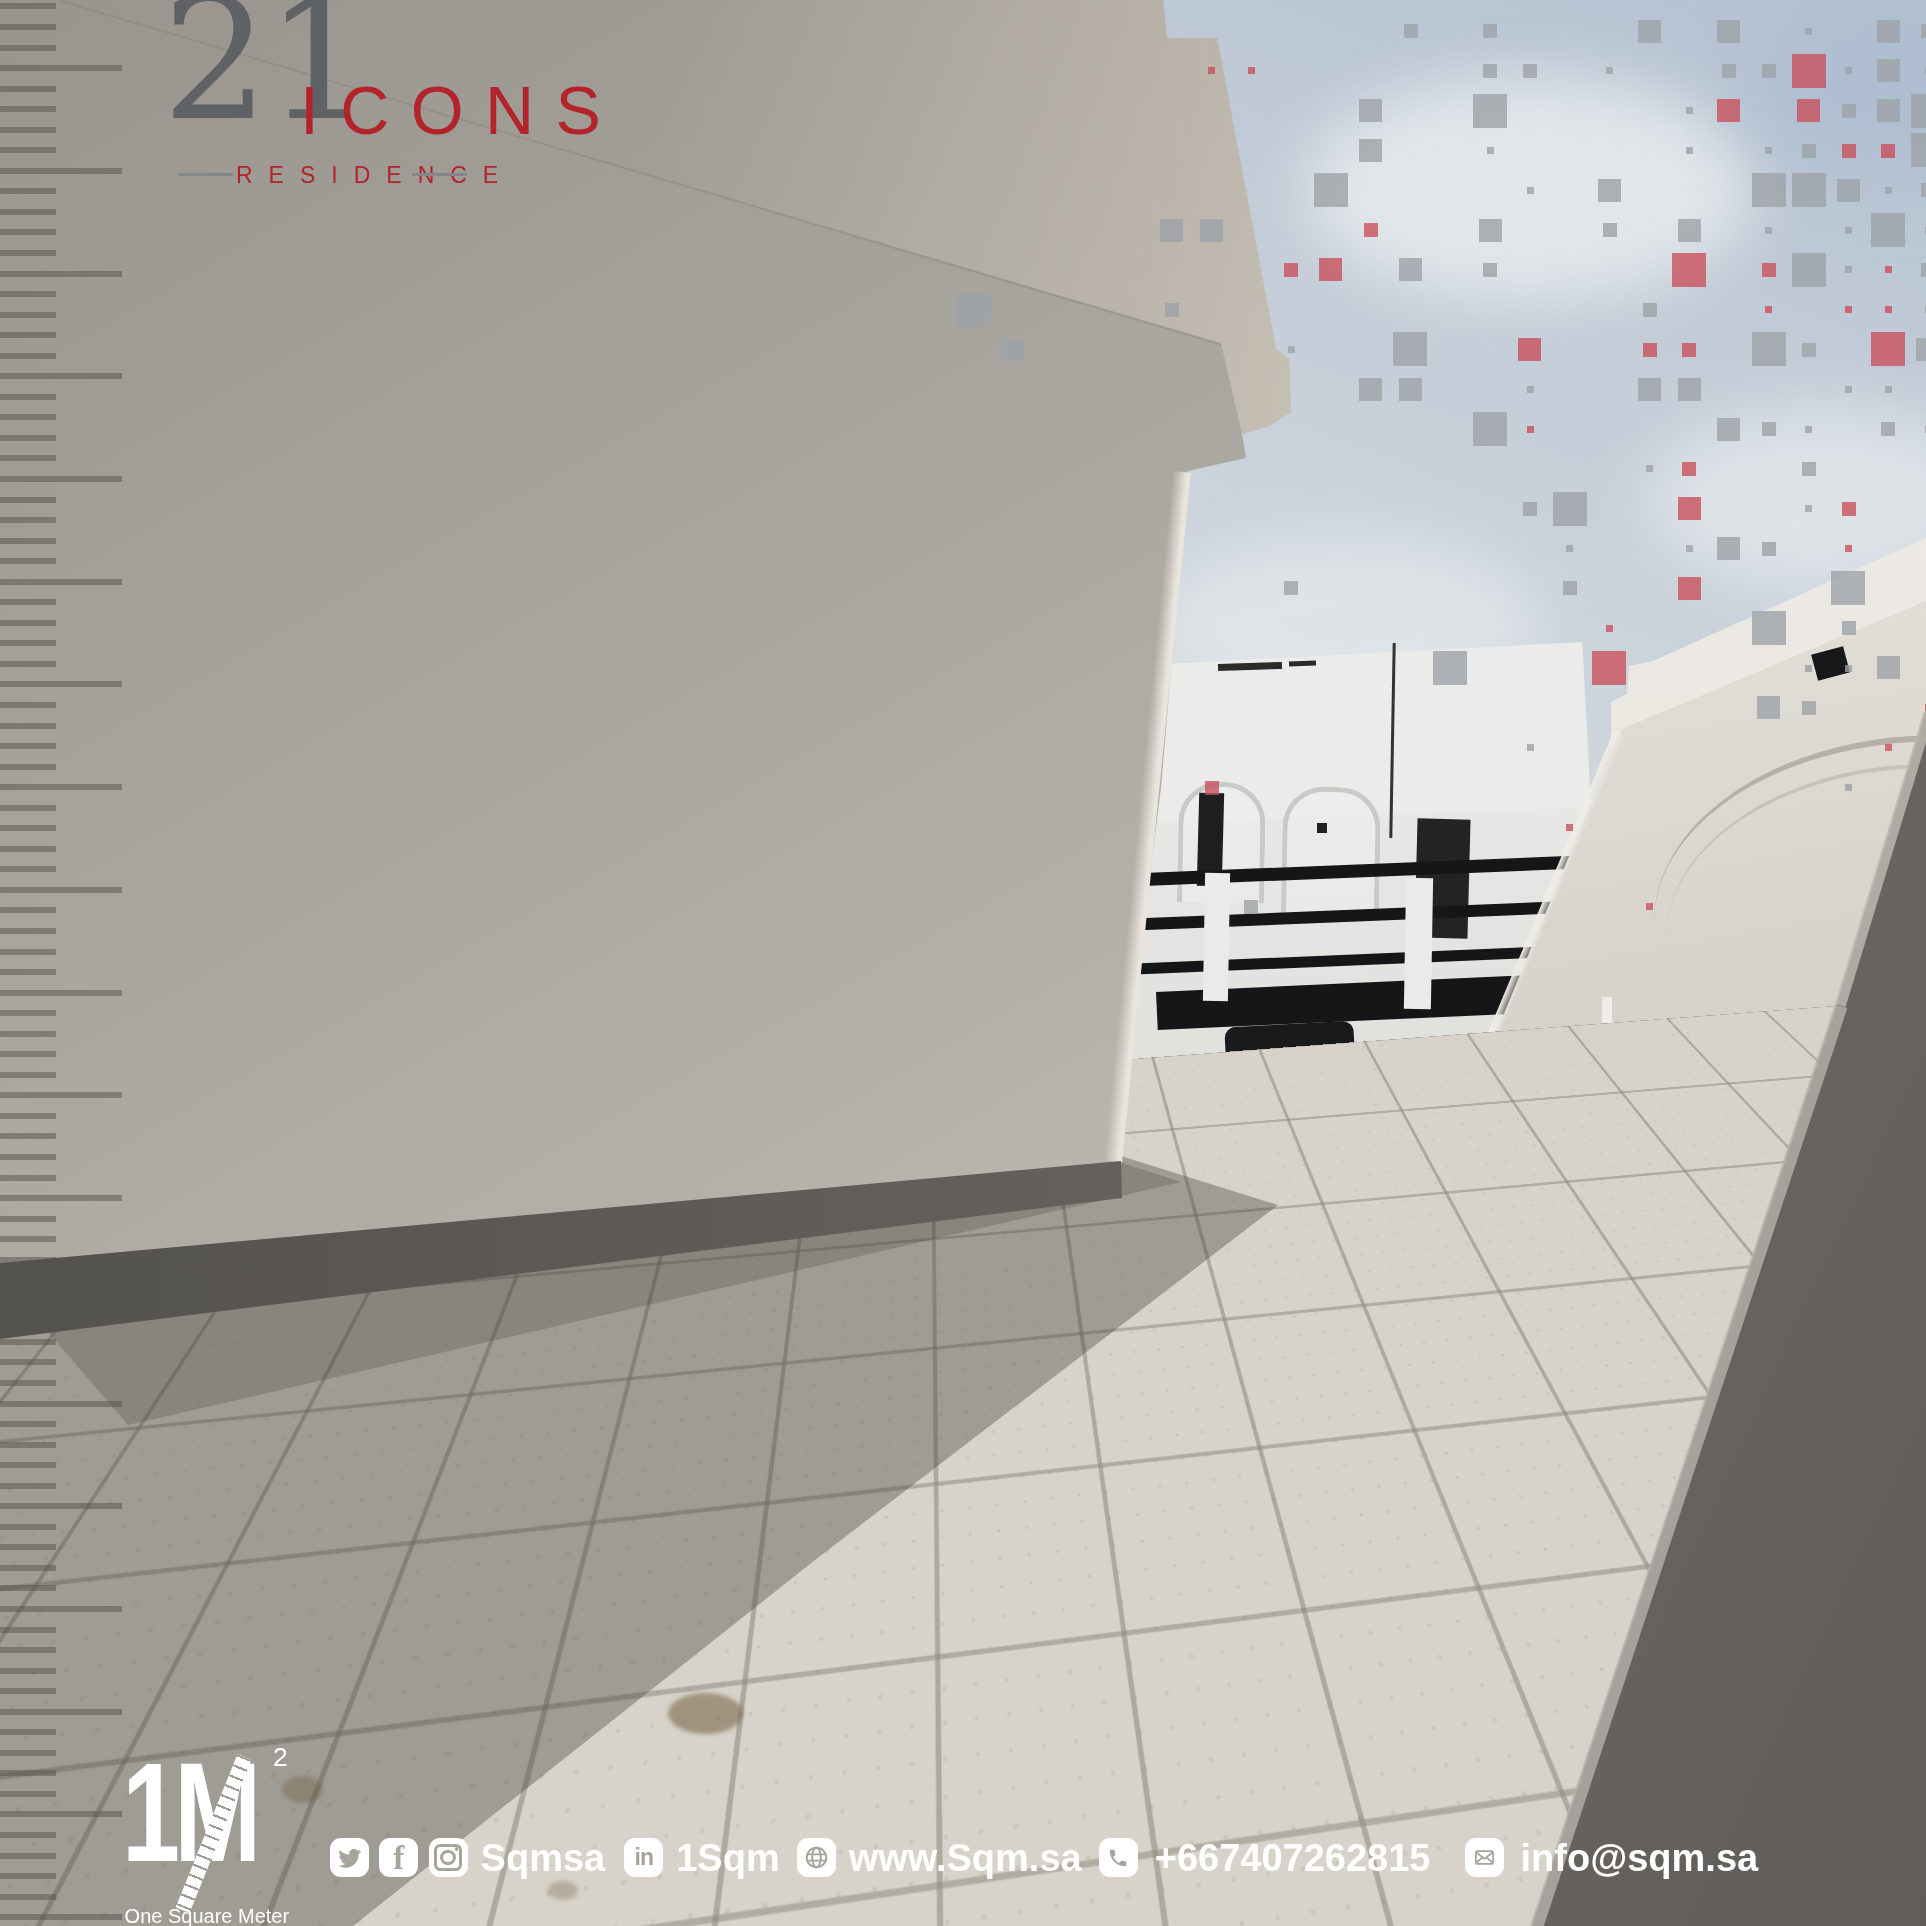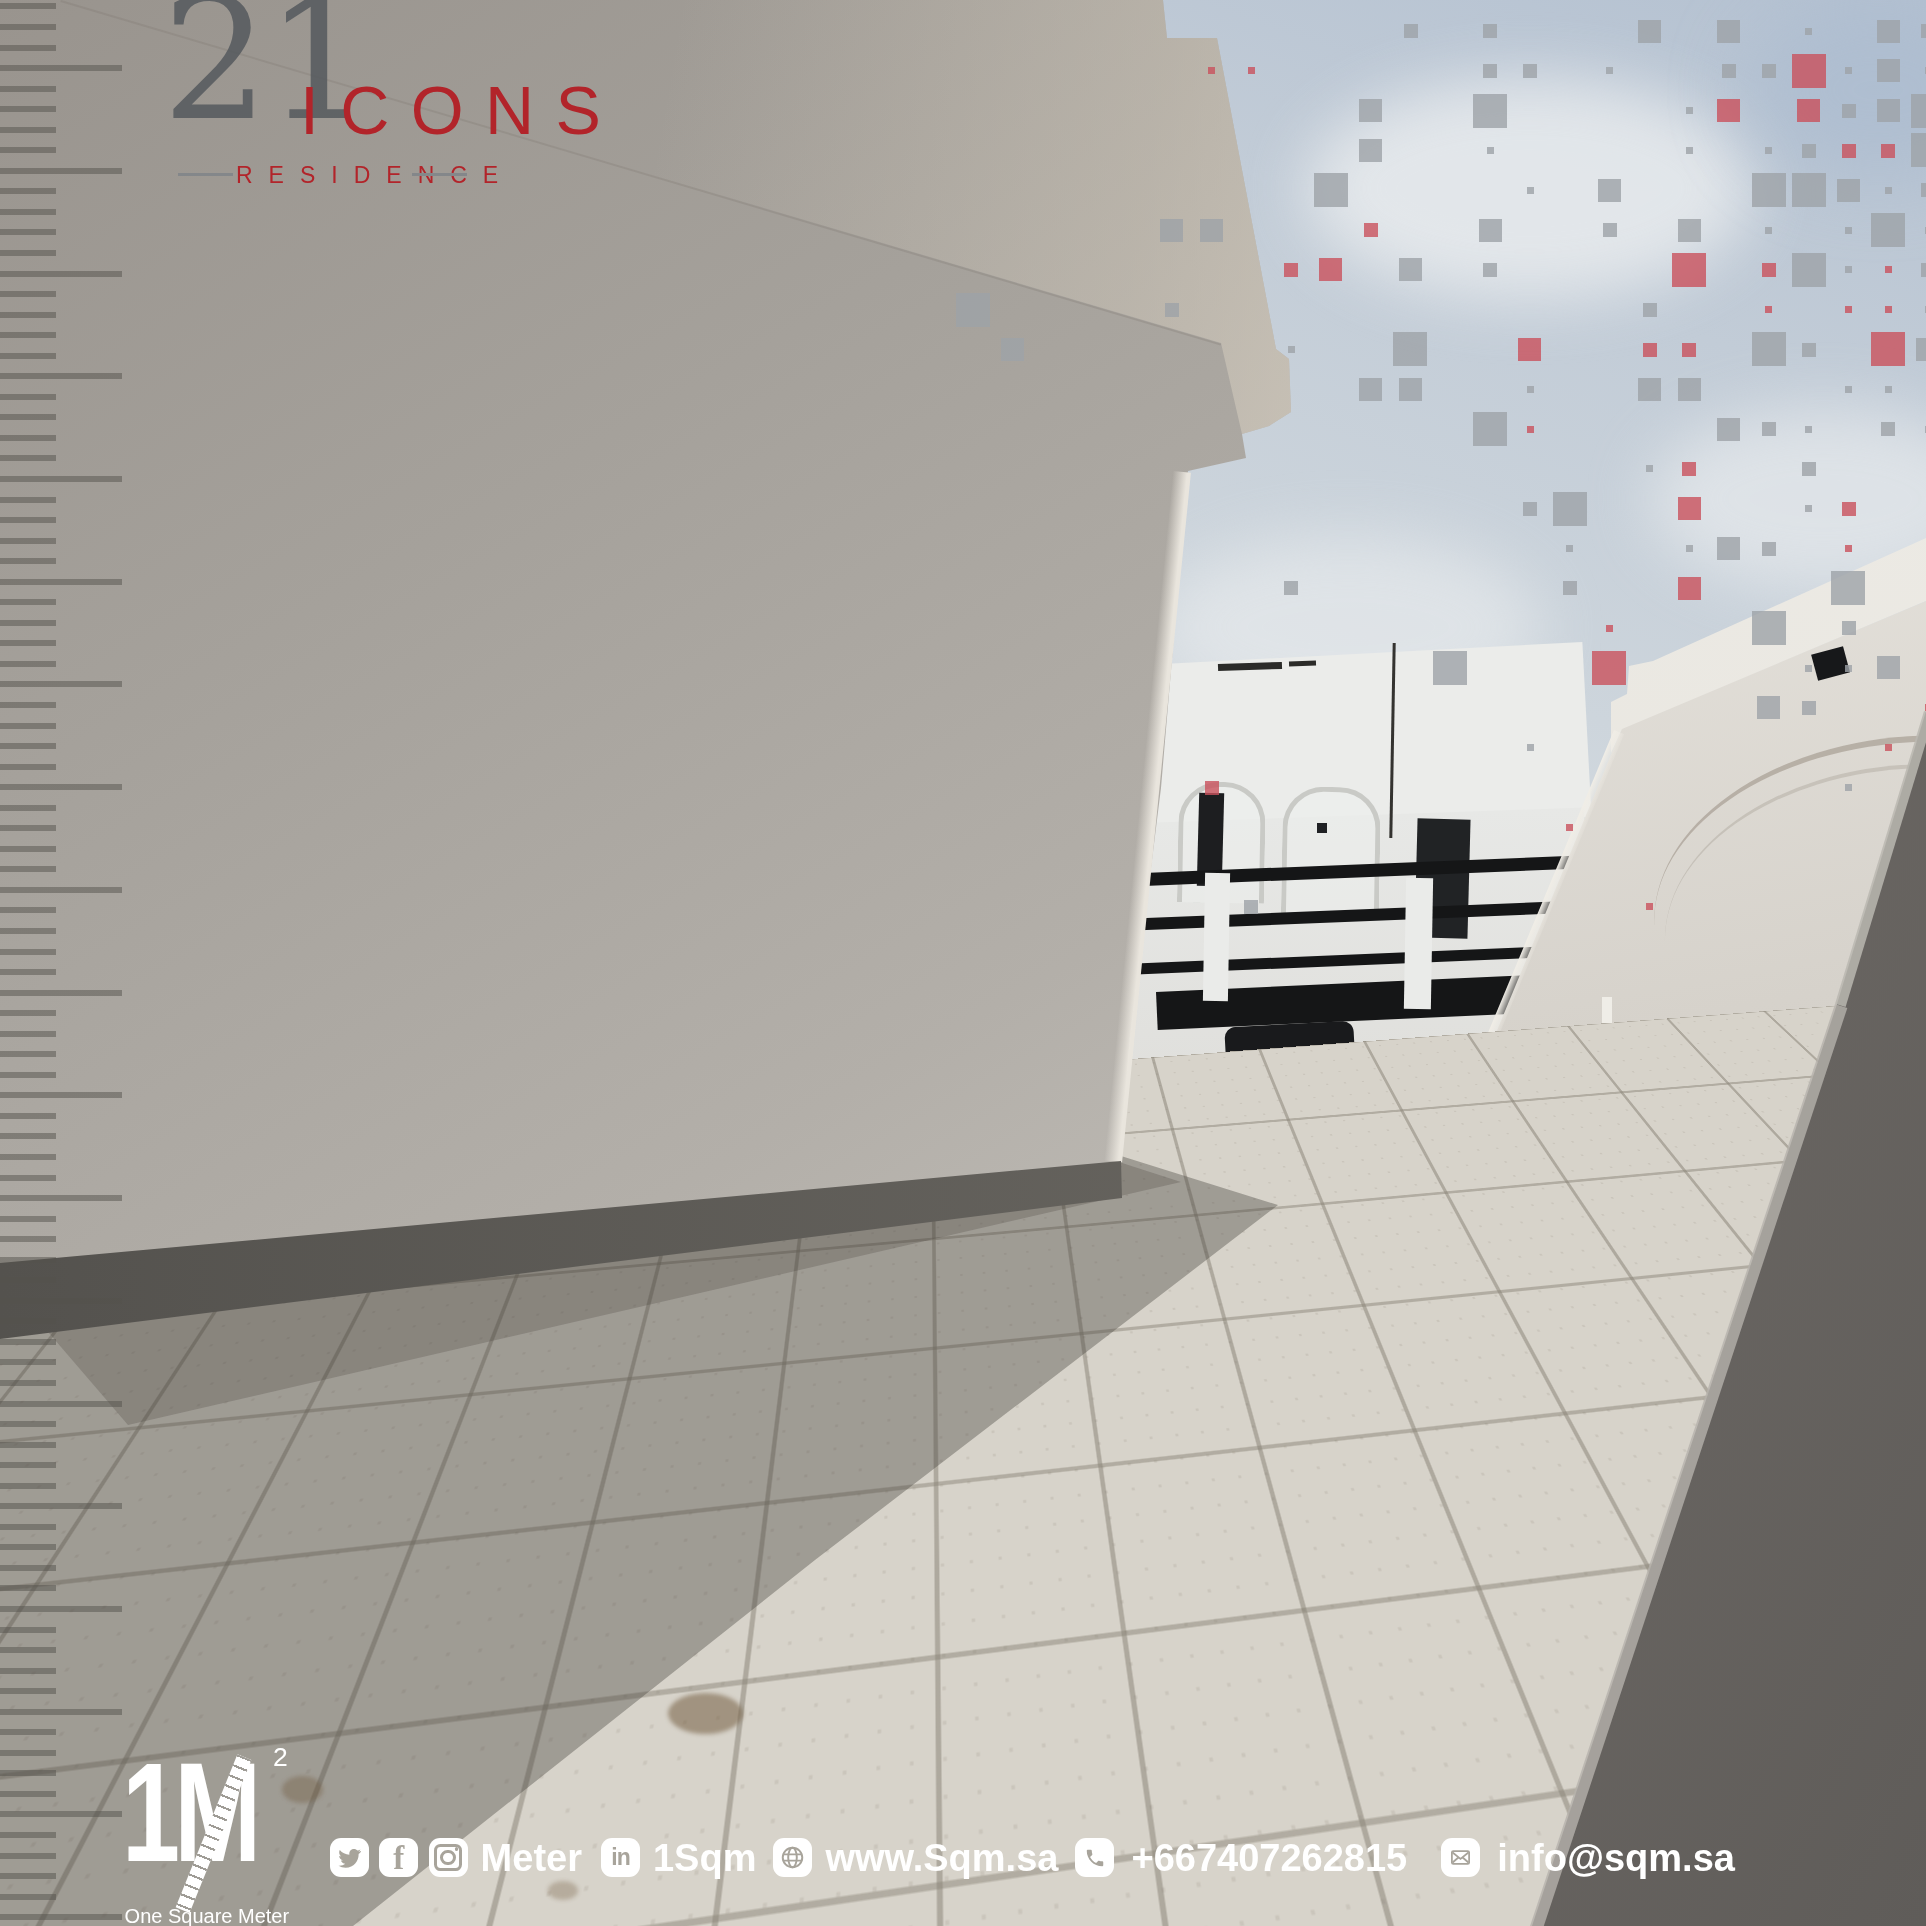--- a/index.html
+++ b/index.html
@@ -452,21 +452,21 @@
       <svg viewBox="0 0 24 24" width="24" height="24">
           <path fill="#a8a49b" d="M23 5.1c-.8.4-1.7.6-2.6.8.9-.6 1.6-1.5 2-2.5-.9.5-1.9.9-2.9 1.1C18.6 3.6 17.4 3 16 3c-2.6 0-4.7 2.1-4.7 4.7 0 .4 0 .7.1 1.1C7.5 8.6 4.1 6.8 1.8 4c-.4.7-.6 1.5-.6 2.4 0 1.6.8 3.1 2.1 3.9-.8 0-1.5-.2-2.1-.6v.1c0 2.3 1.6 4.2 3.8 4.6-.4.1-.8.2-1.2.2-.3 0-.6 0-.9-.1.6 1.9 2.3 3.2 4.4 3.3-1.6 1.3-3.6 2-5.8 2H.5C2.6 21 5 21.7 7.6 21.7c8.4 0 13-7 13-13v-.6c.9-.6 1.7-1.4 2.4-2.3z"></path>
         </svg>
     </div>
     <div class="badge ml24">
       <span class="glyph-f">f</span>
     </div>
     <div class="badge ml24">
         <span class="ig"></span>
       </div>
-    <div class="ftxt ml30">Meter</div>
+    <div class="ftxt ml30">Sqmsa</div>
     <div class="badge ml45">
       <span class="glyph-in">in</span>
     </div>
     <div class="ftxt ml30">1Sqm</div>
     <div class="badge ml40">
       <svg viewBox="0 0 64 64" width="25" height="25">
           <g fill="none" stroke="#a8a49b" stroke-width="5">
             <circle cx="32" cy="32" r="25"></circle>
             <ellipse cx="32" cy="32" rx="11" ry="25"></ellipse>
             <path d="M9 24h46M9 40h46"></path>

